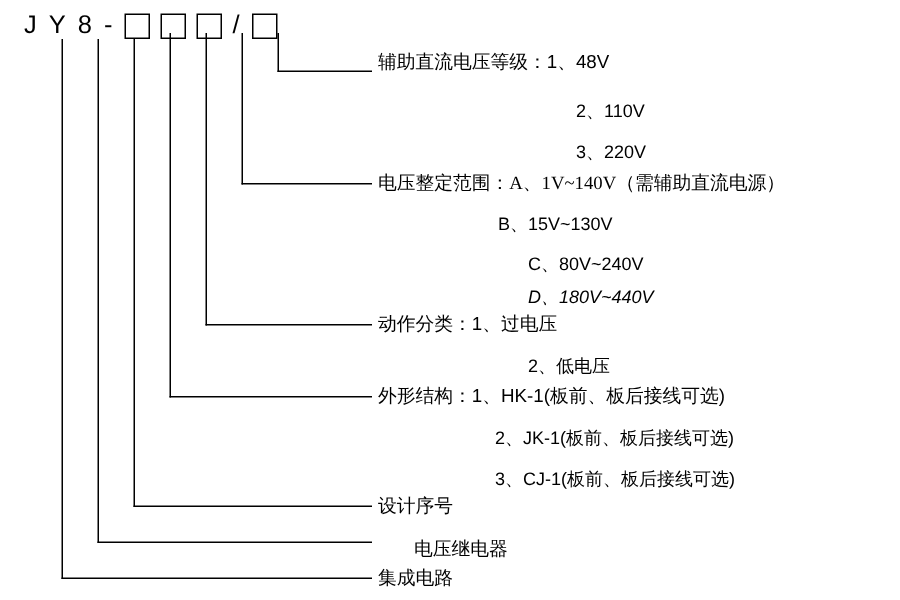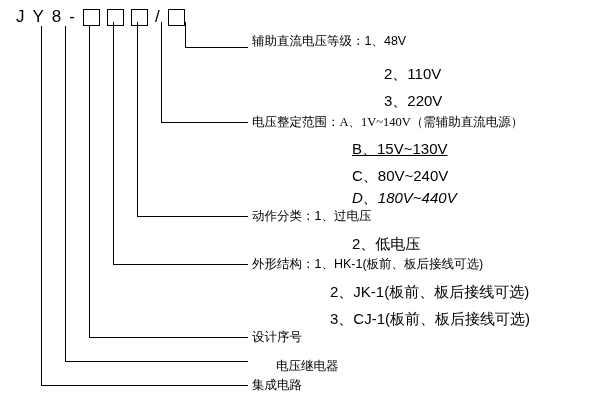--- a/index.html
+++ b/index.html
@@ -69,21 +69,21 @@
 
   
   .label {
     position: absolute;
     font-size: 12.5px;
     line-height: 16px;
     white-space: nowrap;
   }
   .sub {
     position: absolute;
-    font-size: 15px;
+    font-size: 12px;
     line-height: 16px;
     white-space: nowrap;
   }
 </style>
 </head>
 <body>
 
 <div id="stage">
 
   <div class="code-row">
@@ -117,21 +117,21 @@
   <div class="hline" style="left:65px; top:361px; width:183px;"></div>
 
   <div class="vline" style="left:41px; top:26px; height:360px;"></div>
   <div class="hline" style="left:41px; top:385px; width:207px;"></div>
 
   <div class="label" style="left:252px; top:33px;">辅助直流电压等级：1、48V</div>
   <div class="sub" style="left:384px; top:66px;">2、110V</div>
   <div class="sub" style="left:384px; top:93px;">3、220V</div>
 
   <div class="label" style="left:252px; top:114px;font-family:Liberation Serif, serif;">电压整定范围：A、1V~140V（需辅助直流电源）</div>
-  <div class="sub" style="left:352px; top:141px;text-decoration:underline;">B、15V~130V</div>
+  <div class="sub" style="left:332px; top:141px;">B、15V~130V</div>
   <div class="sub" style="left:352px; top:168px;text-align:right;">C、80V~240V</div>
   <div class="sub" style="left:352px; top:190px;font-style:italic;">D、180V~440V</div>
 
   <div class="label" style="left:252px; top:208px;">动作分类：1、过电压</div>
   <div class="sub" style="left:352px; top:236px;">2、低电压</div>
 
   <div class="label" style="left:252px; top:256px;">外形结构：1、HK-1(板前、板后接线可选)</div>
   <div class="sub" style="left:330px; top:284px;">2、JK-1(板前、板后接线可选)</div>
   <div class="sub" style="left:330px; top:311px;">3、CJ-1(板前、板后接线可选)</div>
 

